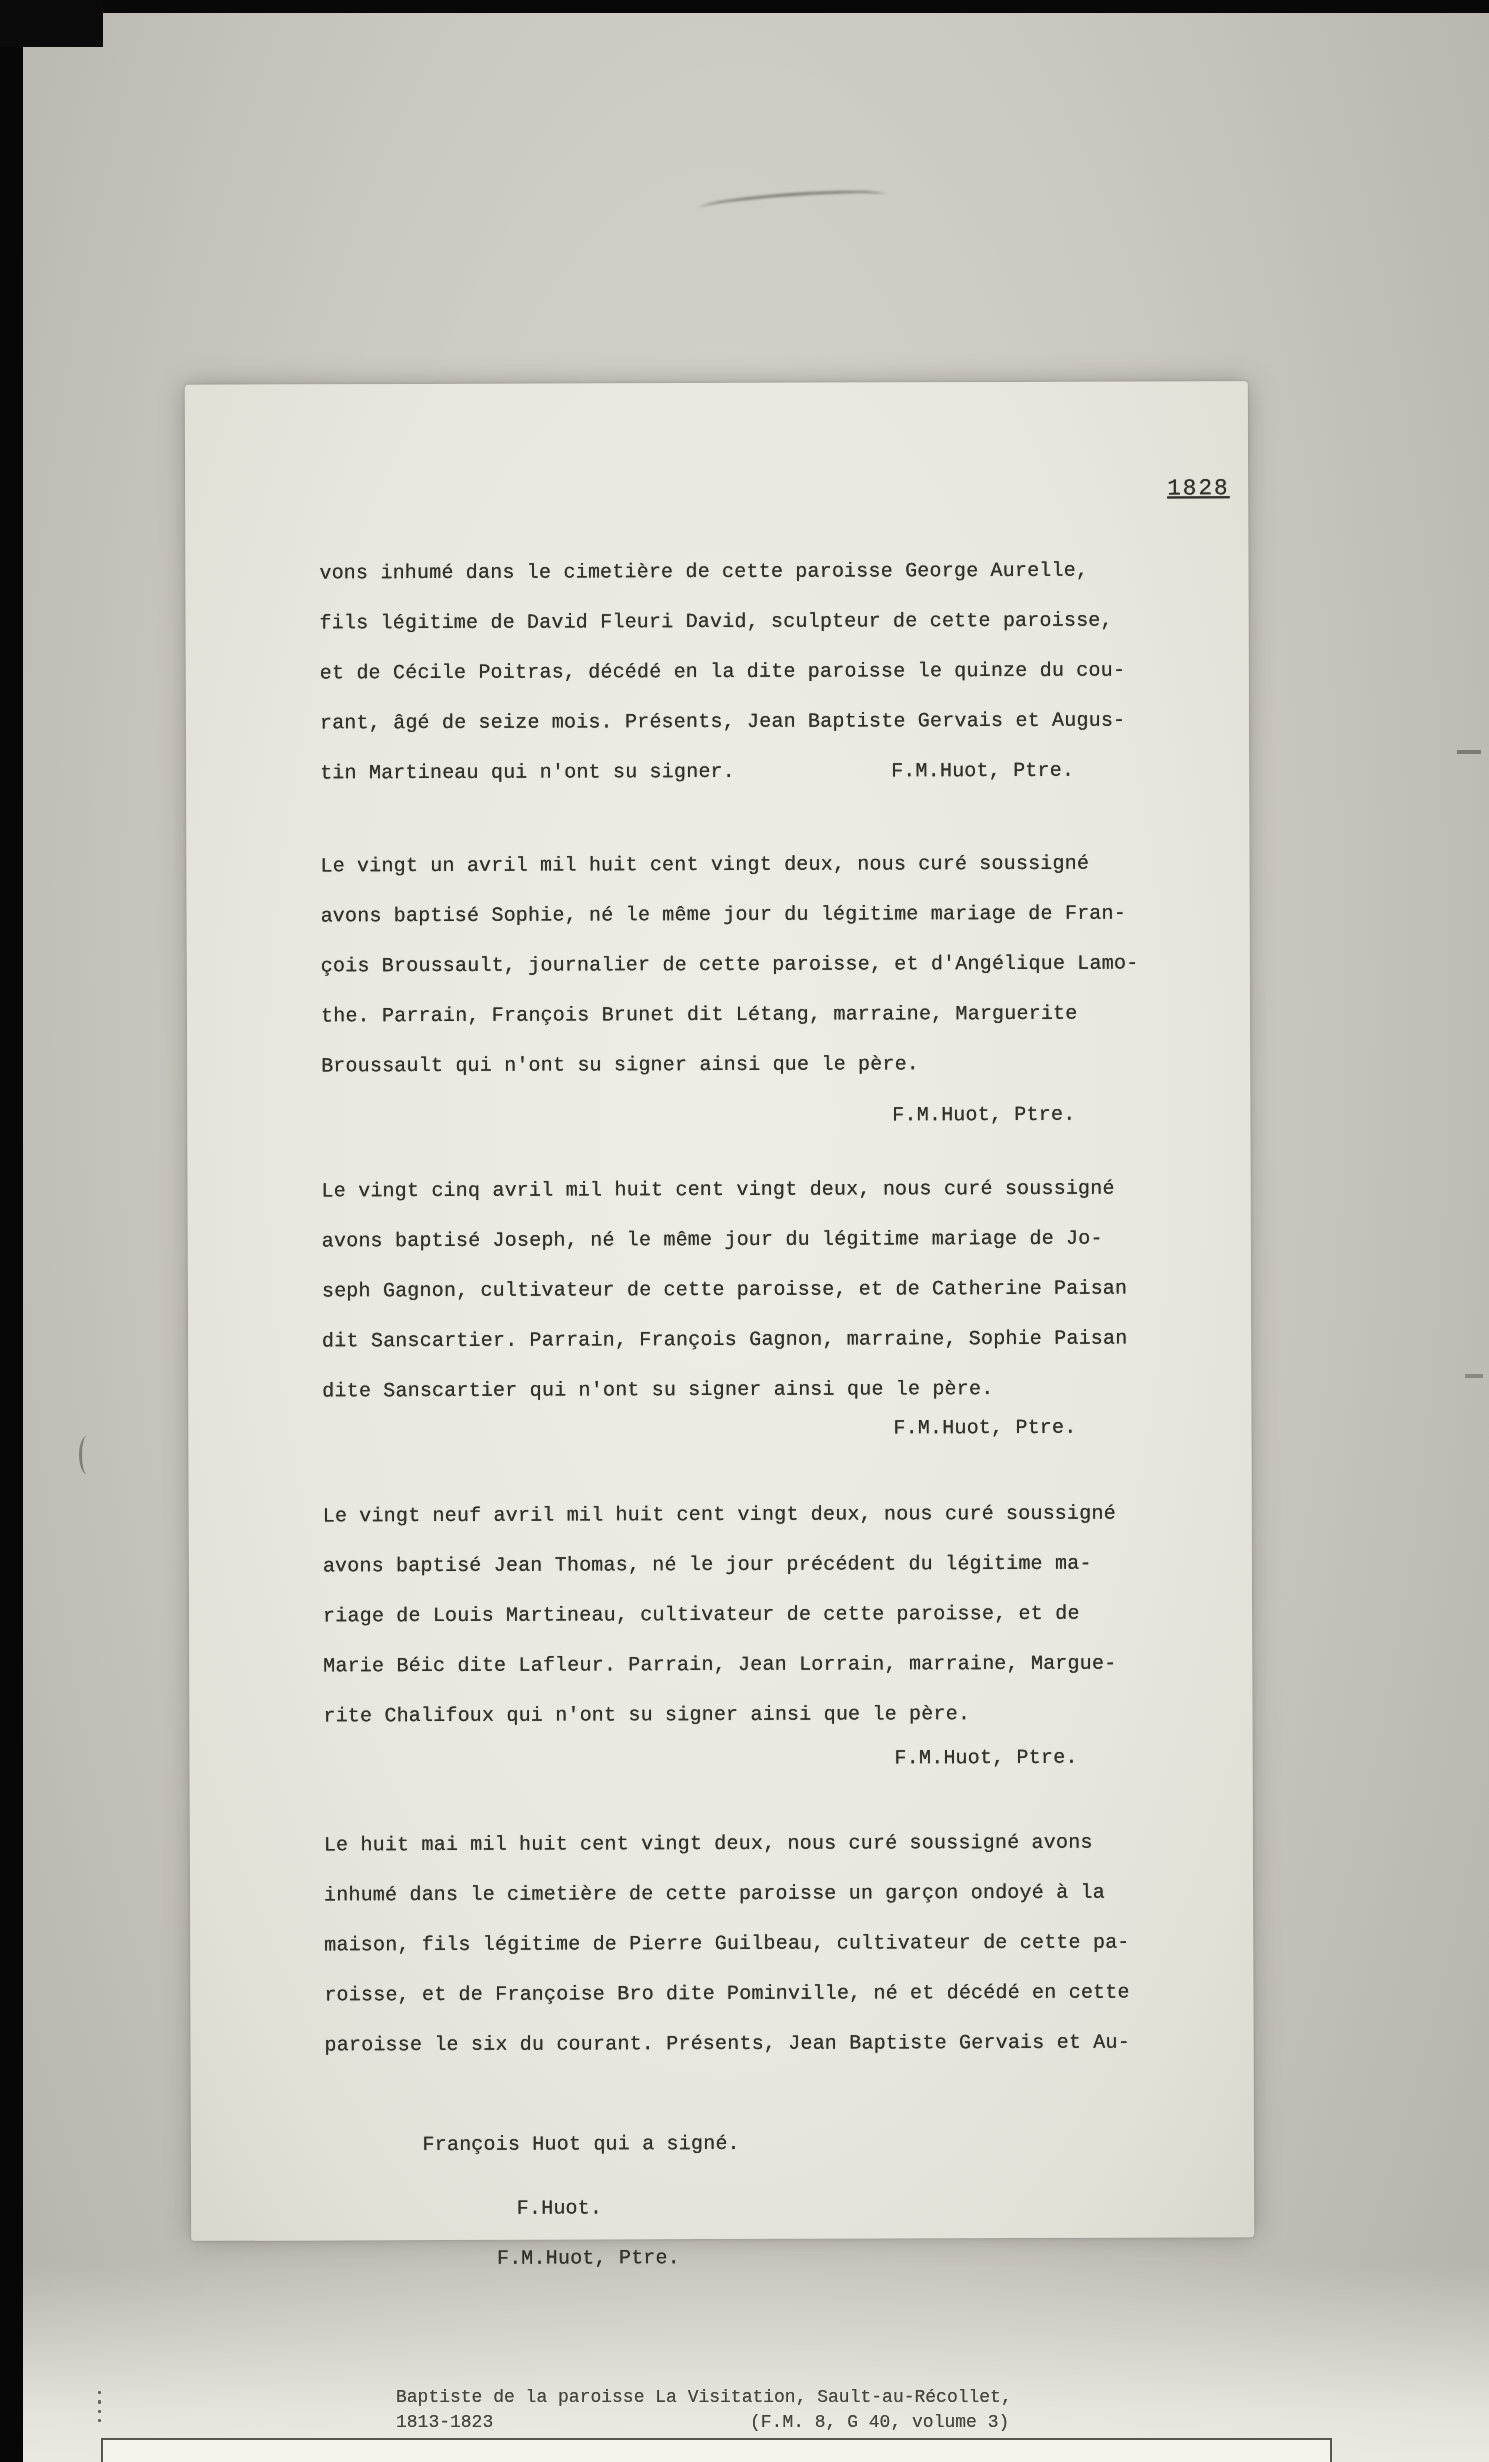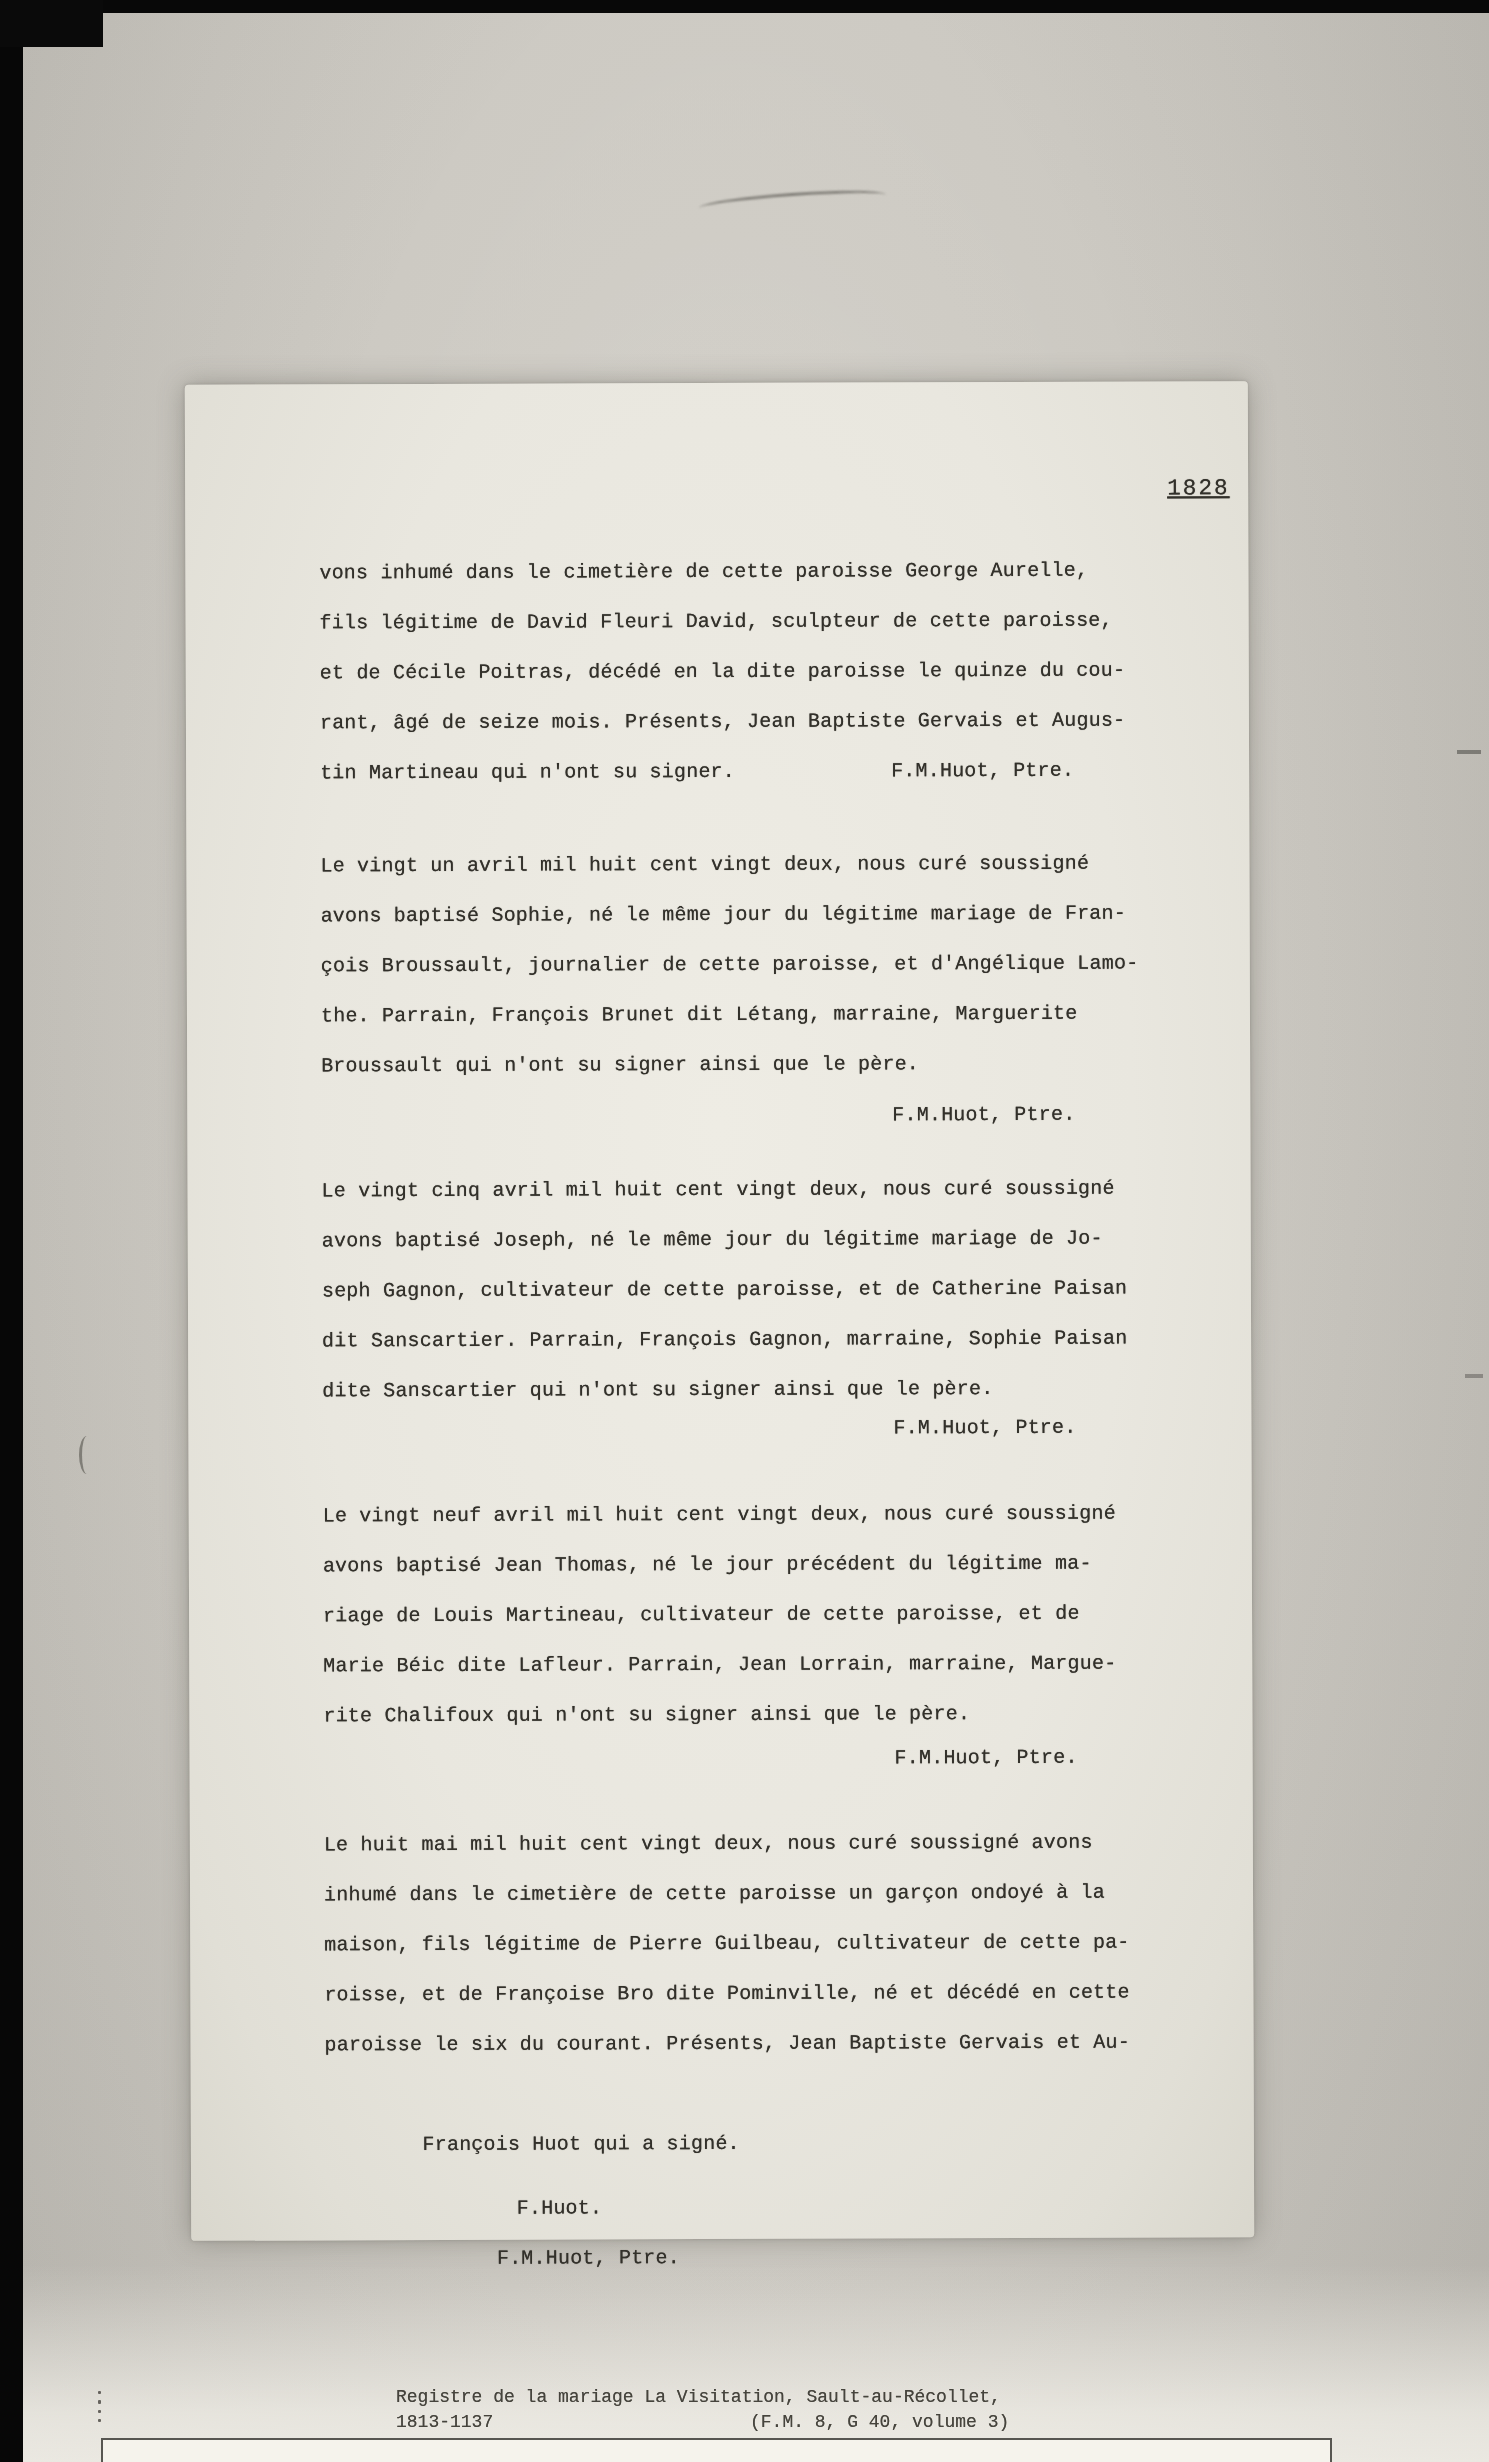--- a/index.html
+++ b/index.html
@@ -206,22 +206,22 @@
       <div class="line">roisse, et de Françoise Bro dite Pominville, né et décédé en cette</div>
       <div class="line">paroisse le six du courant. Présents, Jean Baptiste Gervais et Au-</div>
       <div class="line">
         <span>François Huot qui a signé.</span>
         <span class="inline-sig first">F.Huot.</span>
         <span class="inline-sig second">F.M.Huot, Ptre.</span>
       </div>
     </div>
   </div>
 
-  <div class="caption-line1">Registre de la mariage La Visitation, Sault-au-Récollet,</div>
-  <div class="caption-years">1813-1137</div>
+  <div class="caption-line1">Baptiste de la paroisse La Visitation, Sault-au-Récollet,</div>
+  <div class="caption-years">1813-1823</div>
   <div class="caption-ref">(F.M. 8, G 40, volume 3)</div>
 
   <div class="stamp-frame"></div>
 
   <div class="film-edge-top"></div>
   <div class="film-edge-left"></div>
   <div class="film-corner"></div>
 
 </div>
 

